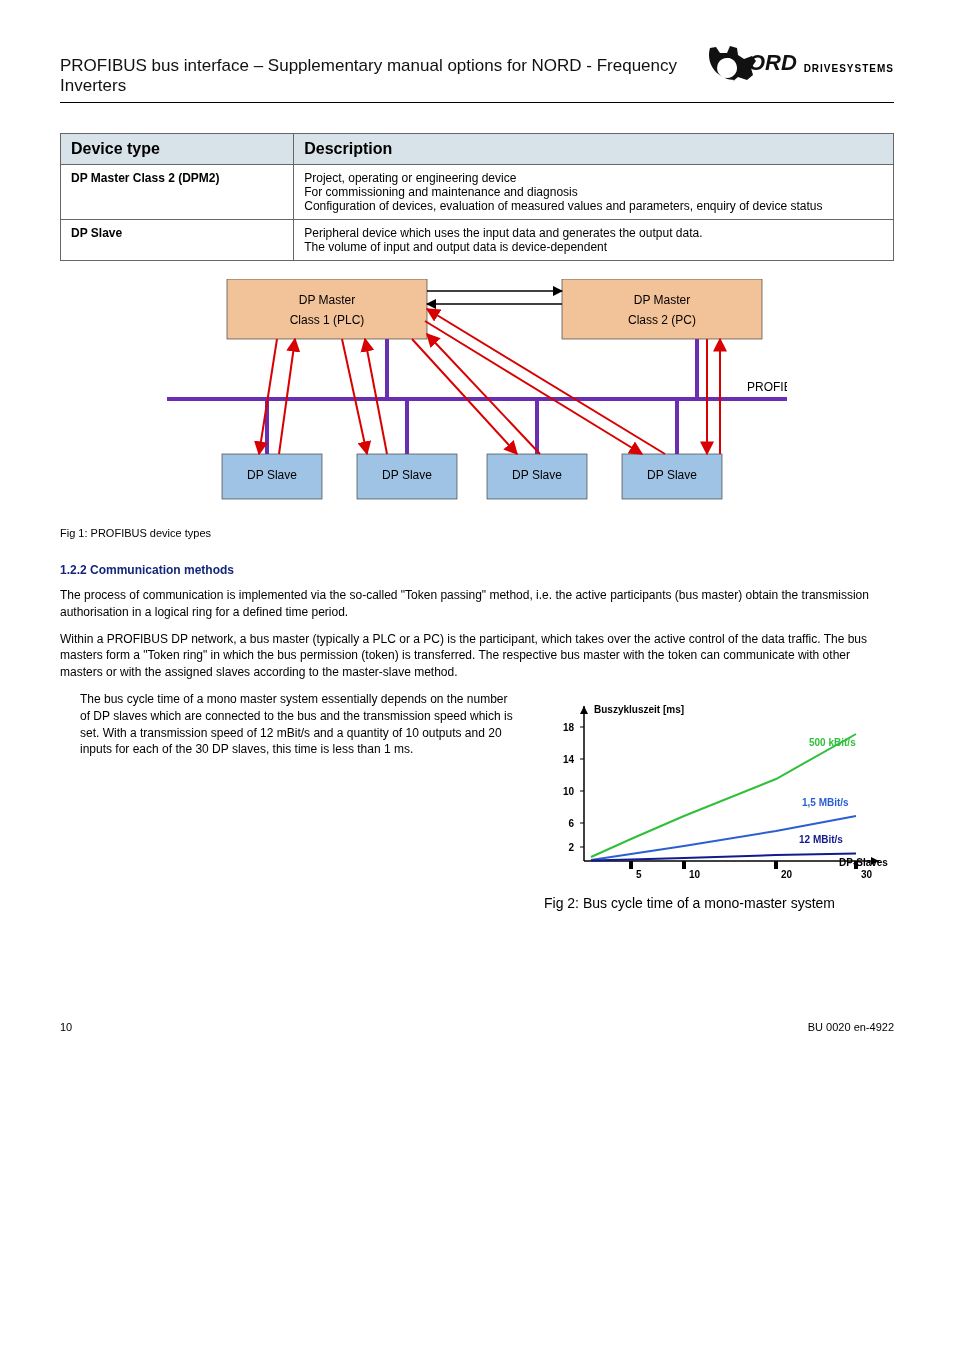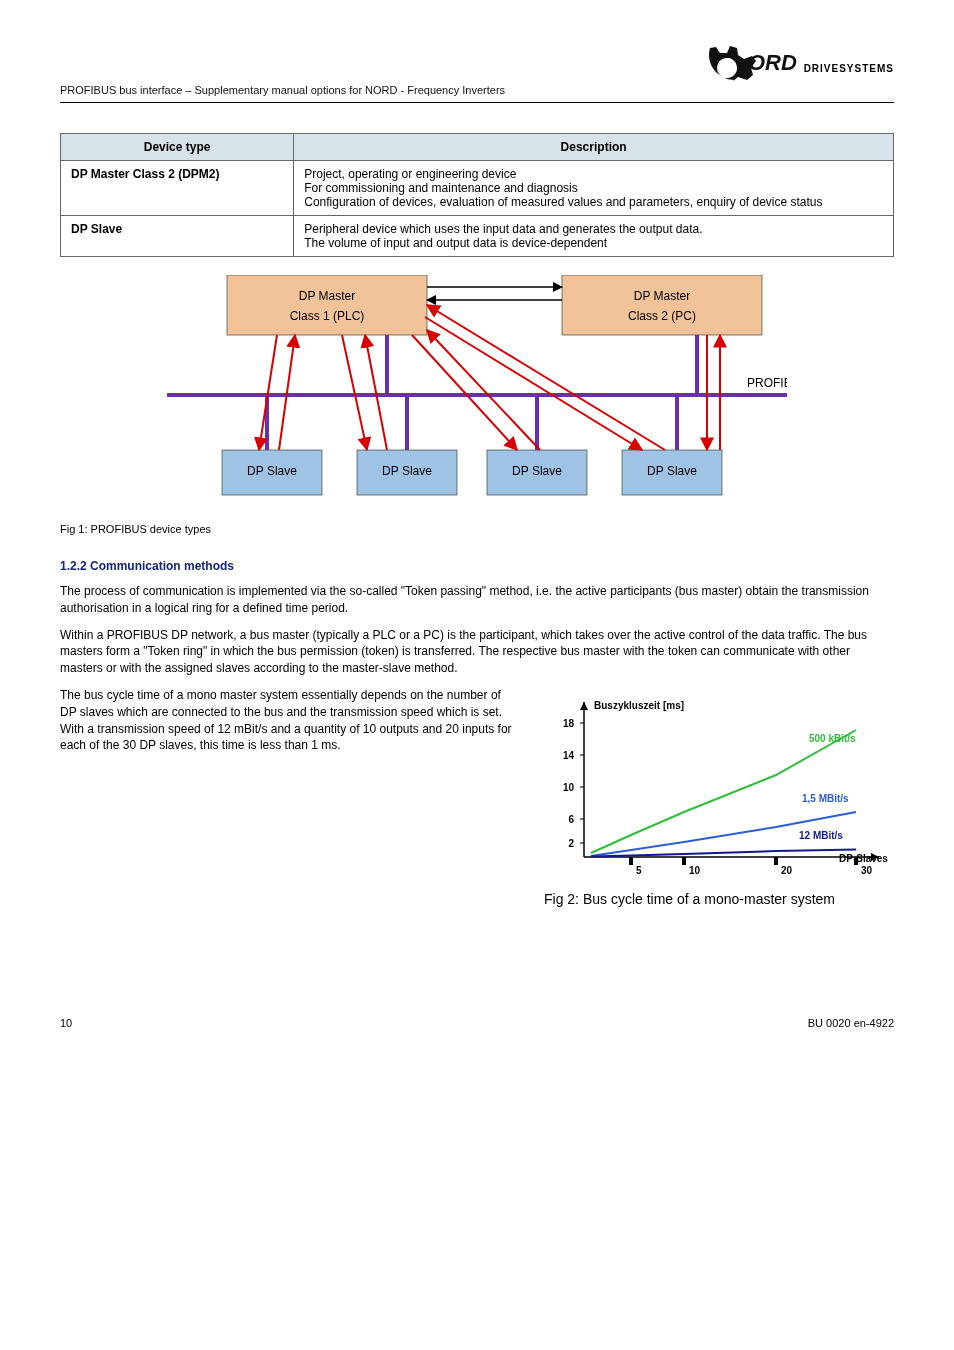--- a/index.html
+++ b/index.html
@@ -14,21 +14,21 @@
   }
   .header {
     display: flex;
     justify-content: space-between;
     align-items: flex-end;
     border-bottom: 0.5px solid #000;
     padding-bottom: 6px;
     margin-bottom: 30px;
   }
   .header-left {
-    font-size: 11px;
+    font-size: 17px;
     color: #111;
   }
   .brand {
     display: flex;
     flex-direction: row;
     align-items: center;
     gap: 2px;
   }
   .brand-logo {
     width: 100px;
@@ -48,22 +48,21 @@
   }
   table.device-types th, table.device-types td {
     border: 0.5px solid #666;
     padding: 6px 10px;
     text-align: left;
     vertical-align: top;
   }
   table.device-types th {
     background: #d7e2e9;
     font-weight: 700;
-    font-size: 12px;
-    text-align: center;
+    font-size: 16px;
   }
   table.device-types td.label {
     font-weight: 700;
     width: 28%;
   }
   .diagram {
     width: 620px;
     margin: 10px auto 18px auto;
     display: block;
   }
@@ -84,20 +83,21 @@
   }
   .body-p {
     font-size: 12px;
     line-height: 1.4;
     margin-bottom: 10px;
   }
   .two-col {
     display: flex;
     gap: 27px;
     margin-top: 6px;
+    margin-left: 20px;
   }
   .two-col .leftcol {
     flex: 1 1 45%;
   }
   .two-col .rightcol {
     flex: 0 0 350px;
   }
   .chart-svg { width: 350px; height: 200px; display: block; }
   .figcap {
     font-size: 14px;

